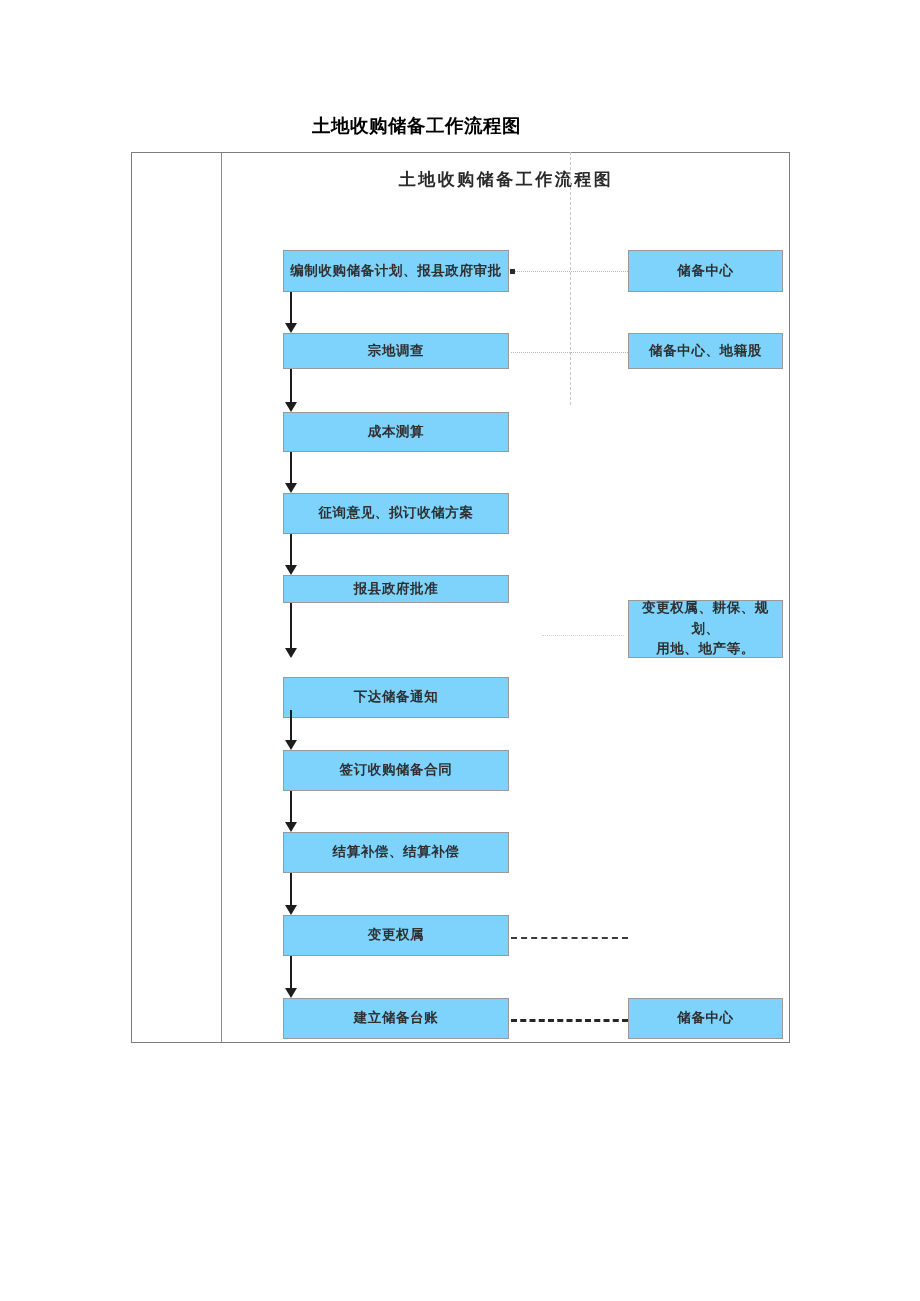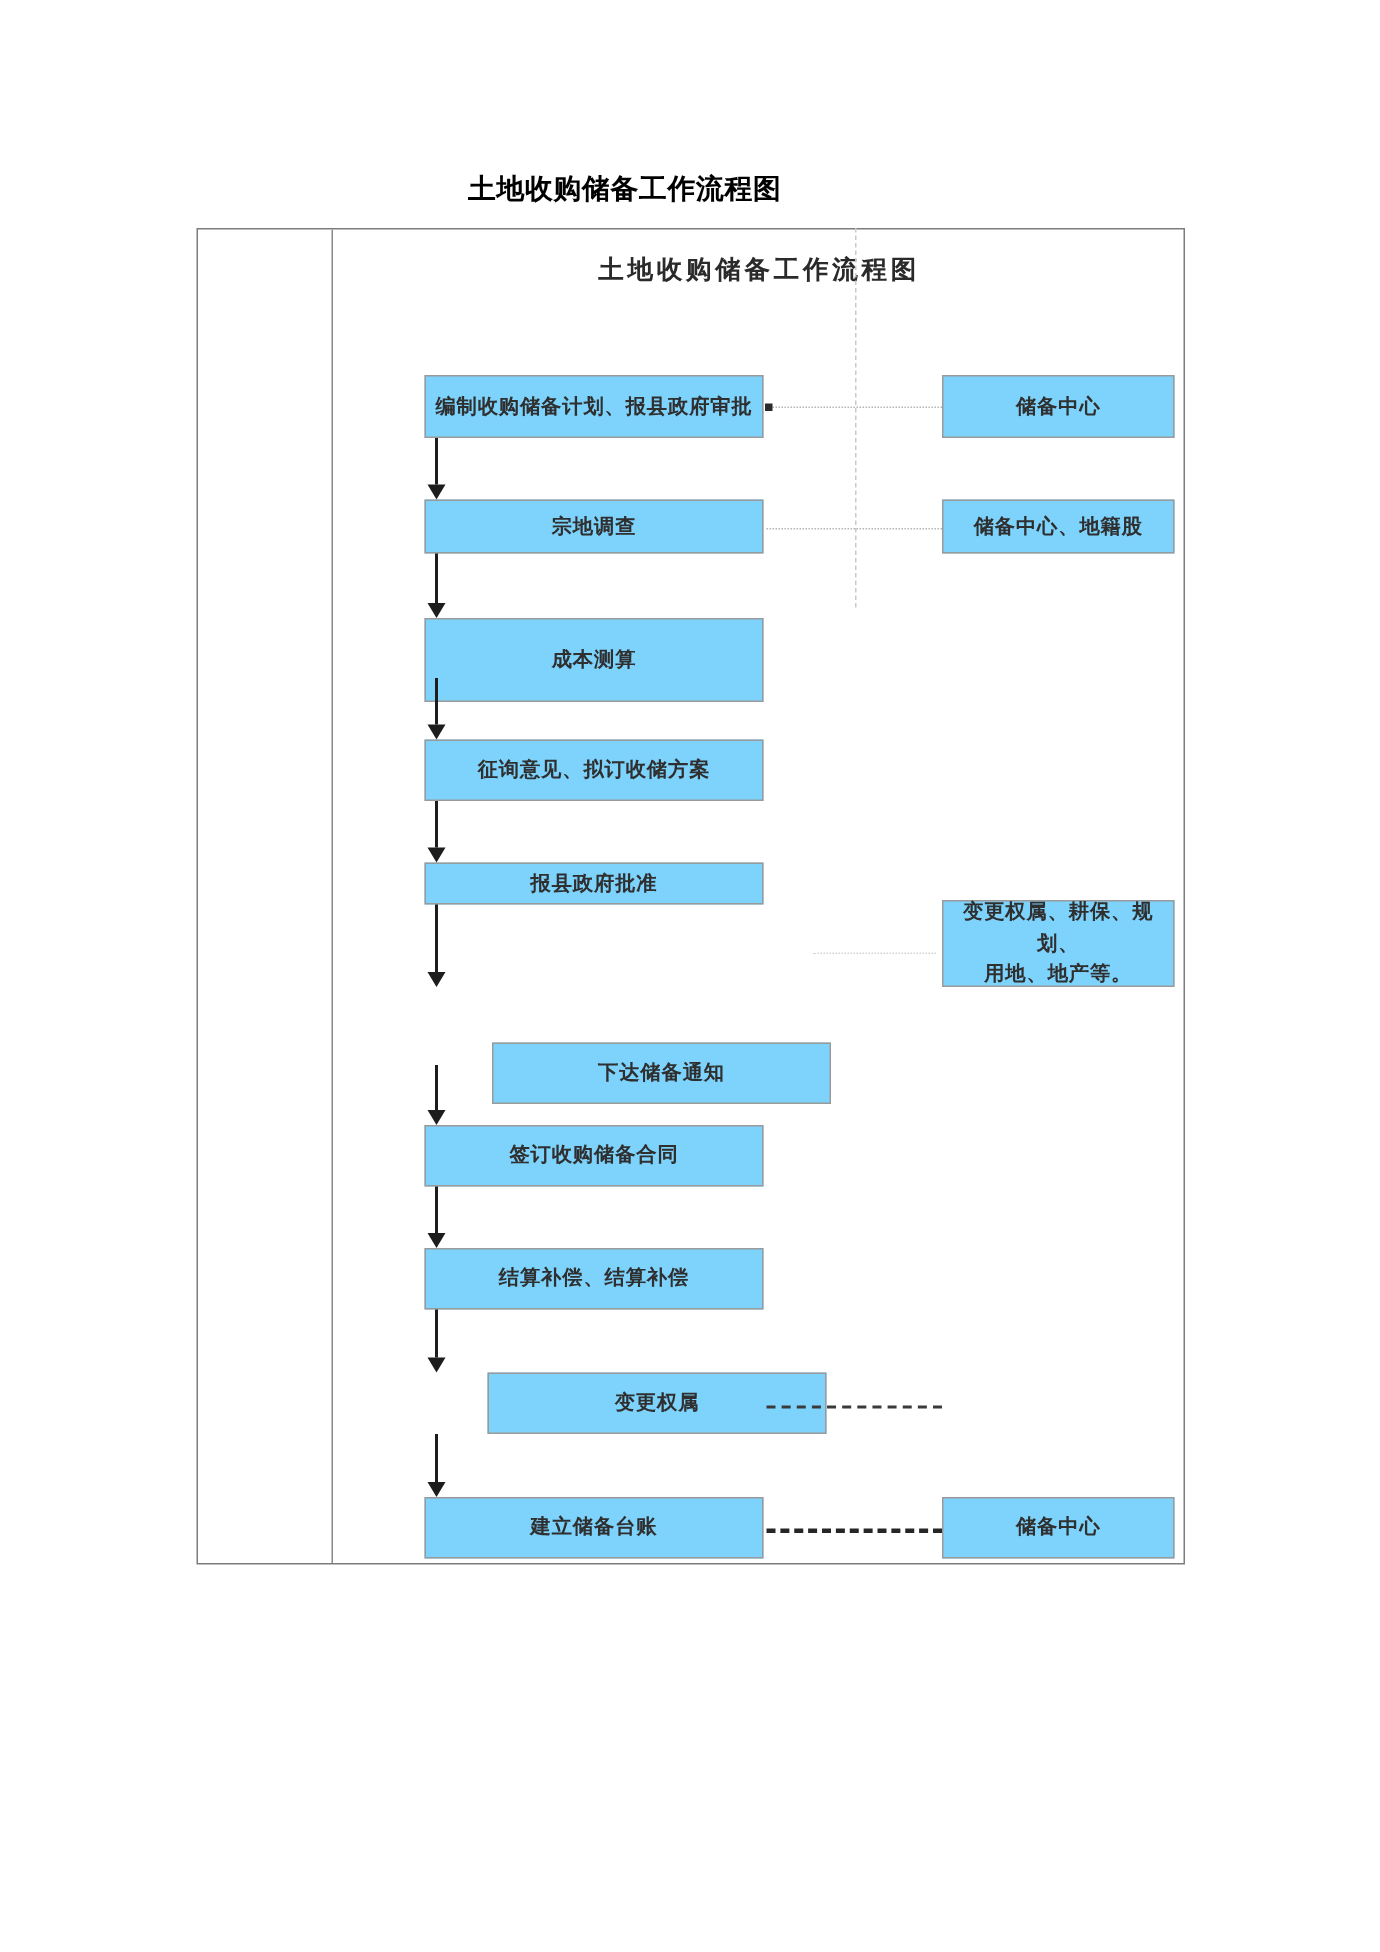--- a/index.html
+++ b/index.html
@@ -157,33 +157,33 @@
 <div id="diagram">
 
   <div id="diagram-title">土地收购储备工作流程图</div>
 
   <div id="guide-line"></div>
 
   <div class="node left" style="top:98px;  height:42px;">编制收购储备计划、报县政府审批</div>
 
   <div class="node left" style="top:181px; height:36px;">宗地调查</div>
 
-  <div class="node left" style="top:260px; height:56px;">成本测算</div>
+  <div class="node left" style="top:260px; height:40px;">成本测算</div>
 
   <div class="node left" style="top:341px; height:41px;">征询意见、拟订收储方案</div>
 
   <div class="node left" style="top:423px; height:28px;">报县政府批准</div>
 
-  <div class="node left" style="top:543px; height:41px;margin-left:45px;">下达储备通知</div>
+  <div class="node left" style="top:525px; height:41px;">下达储备通知</div>
 
   <div class="node left" style="top:598px; height:41px;">签订收购储备合同</div>
 
   <div class="node left" style="top:680px; height:41px;">结算补偿、结算补偿</div>
 
-  <div class="node left" style="top:763px; height:41px;margin-left:42px;">变更权属</div>
+  <div class="node left" style="top:763px; height:41px;">变更权属</div>
 
   <div class="node left" style="top:846px; height:41px;">建立储备台账</div>
 
   <div class="node right" style="top:98px;  height:42px;">储备中心</div>
 
   <div class="node right" style="top:181px; height:36px;">储备中心、地籍股</div>
 
   <div class="node right multiline" style="top:448px; height:58px;">
     <span>变更权属、耕保、规划、</span>
     <span>用地、地产等。</span>

